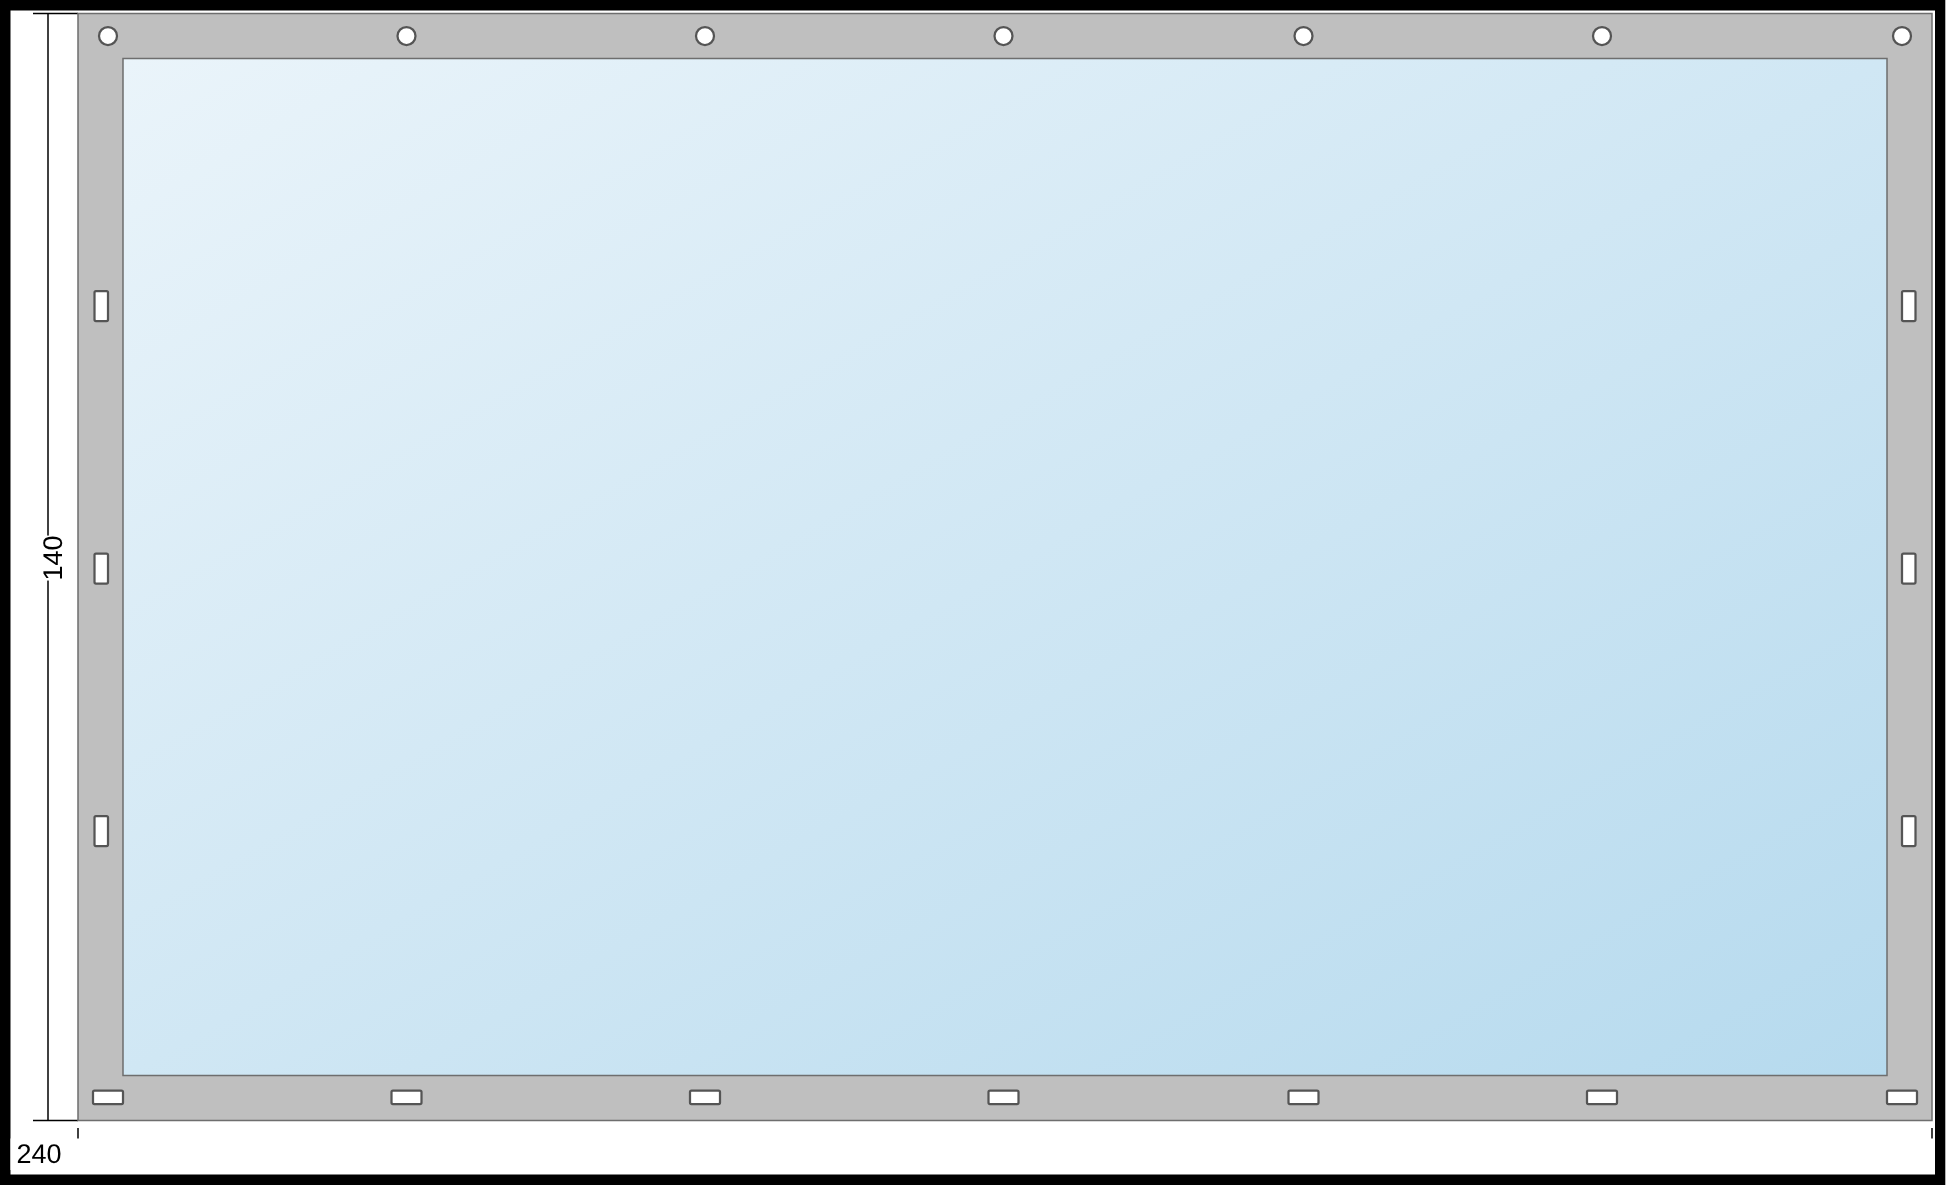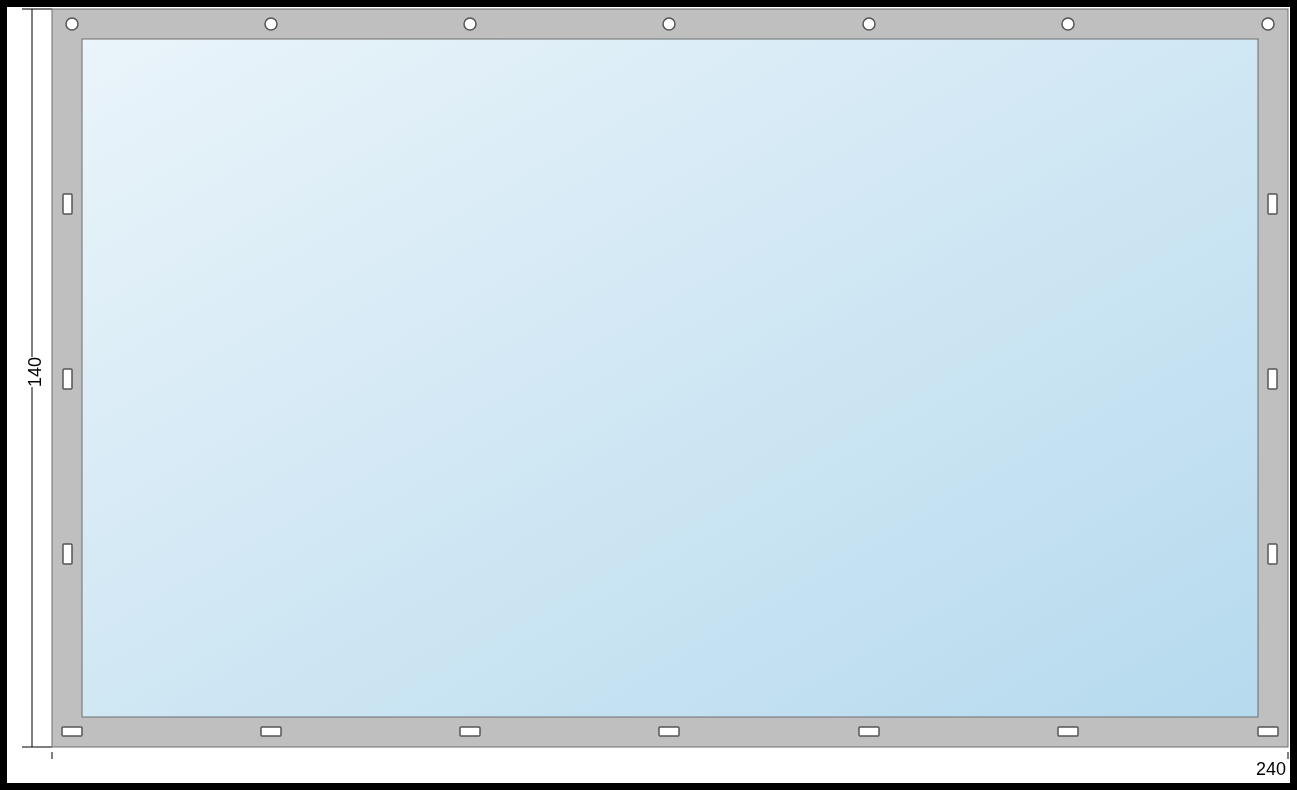--- a/index.html
+++ b/index.html
@@ -1,19 +1,19 @@
 <!DOCTYPE html>
 <html><head>
 <meta charset="utf-8">
 <style>
   html,body{margin:0;padding:0;width:1297px;height:790px;background:#fff;font-family:Arial,Helvetica,sans-serif;}
   .stage{position:relative;width:1297px;height:790px;background:#000;}
   .paper{position:absolute;left:7px;top:7px;width:1283px;height:776px;background:#fff;}
   .dim-label{position:absolute;font-size:18px;color:#000;background:#fff;padding:0 4px;}
-  .dim-h{left:0;right:0;text-align:right;}
+  .dim-h{left:0;right:0;text-align:left;}
   .dim-v{writing-mode:vertical-rl;transform:rotate(180deg);}
   svg{position:absolute;left:0;top:0;}
 </style>
 </head>
 <body>
 
 <div class="stage">
   <div class="paper">
 
     <svg width="1283" height="776">

